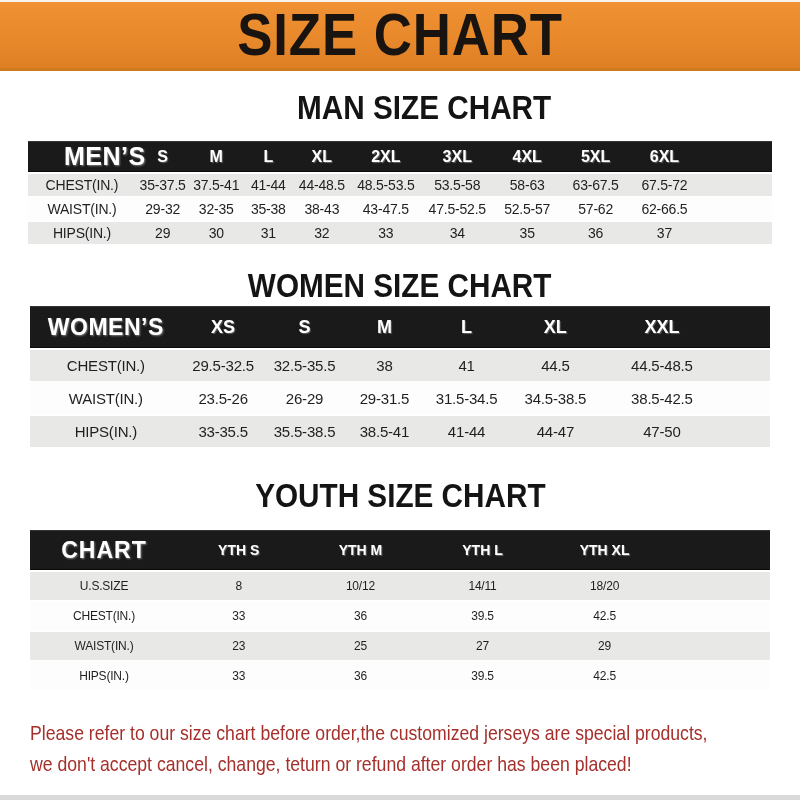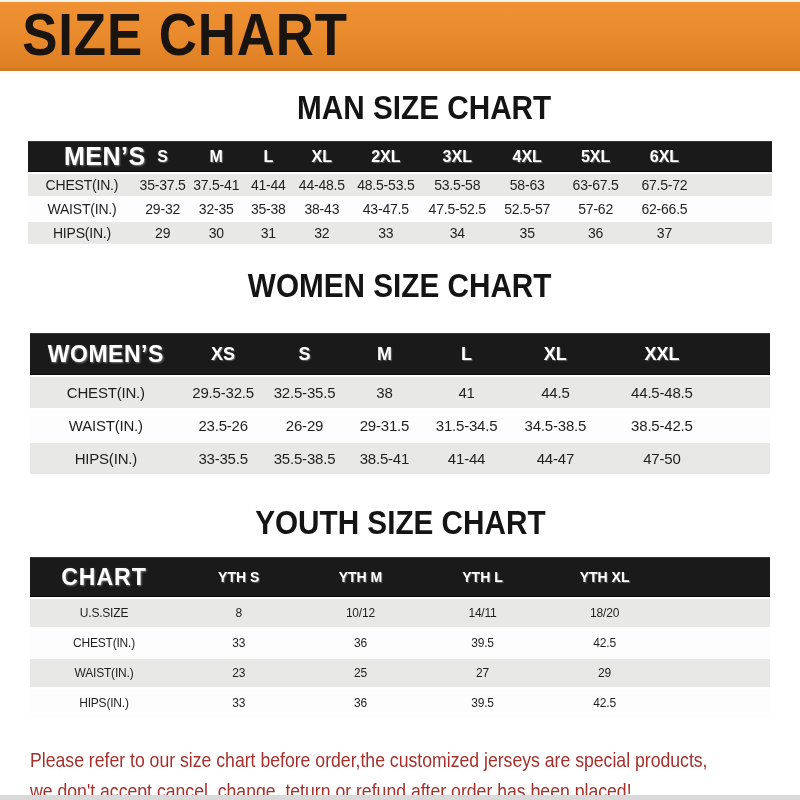--- a/index.html
+++ b/index.html
@@ -5,31 +5,31 @@
   html,body{margin:0;padding:0;}
   body{
     width:800px;height:800px;background:#ffffff;position:relative;overflow:hidden;
     font-family:"Liberation Sans","DejaVu Sans",sans-serif;
     -webkit-font-smoothing:antialiased;
   }
   
   .banner{
     height:66px;border-top:2px solid #f7f3ee;border-bottom:3px solid #d07a20;
     background:linear-gradient(180deg,#f09233 0%,#e8892c 55%,#df7f24 100%);
-    display:flex;align-items:center;
+    display:flex;align-items:center;justify-content:center;
   }
   .banner-title{
     font-size:60px;font-weight:800;color:#191410;letter-spacing:1px;line-height:1;
     display:inline-block;transform:scaleX(.88);transform-origin:center;
     white-space:nowrap;
   }
   
   .heading-wrap{text-align:center;}
   .hw-0{margin-top:20px;margin-bottom:15px;padding-left:48px;}
-  .hw-1{margin-top:23px;margin-bottom:29px;}
+  .hw-1{margin-top:23px;margin-bottom:2px;}
   .hw-2{margin-top:30px;margin-bottom:16px;}
   .section-heading{
     margin:0;font-size:33px;font-weight:800;color:#141414;line-height:1;
     display:inline-block;transform:scaleX(.9);transform-origin:center;white-space:nowrap;
   }
   
   table.size-table{
     border-collapse:separate;border-spacing:0 2px;table-layout:fixed;
     margin:0 auto;
   }

